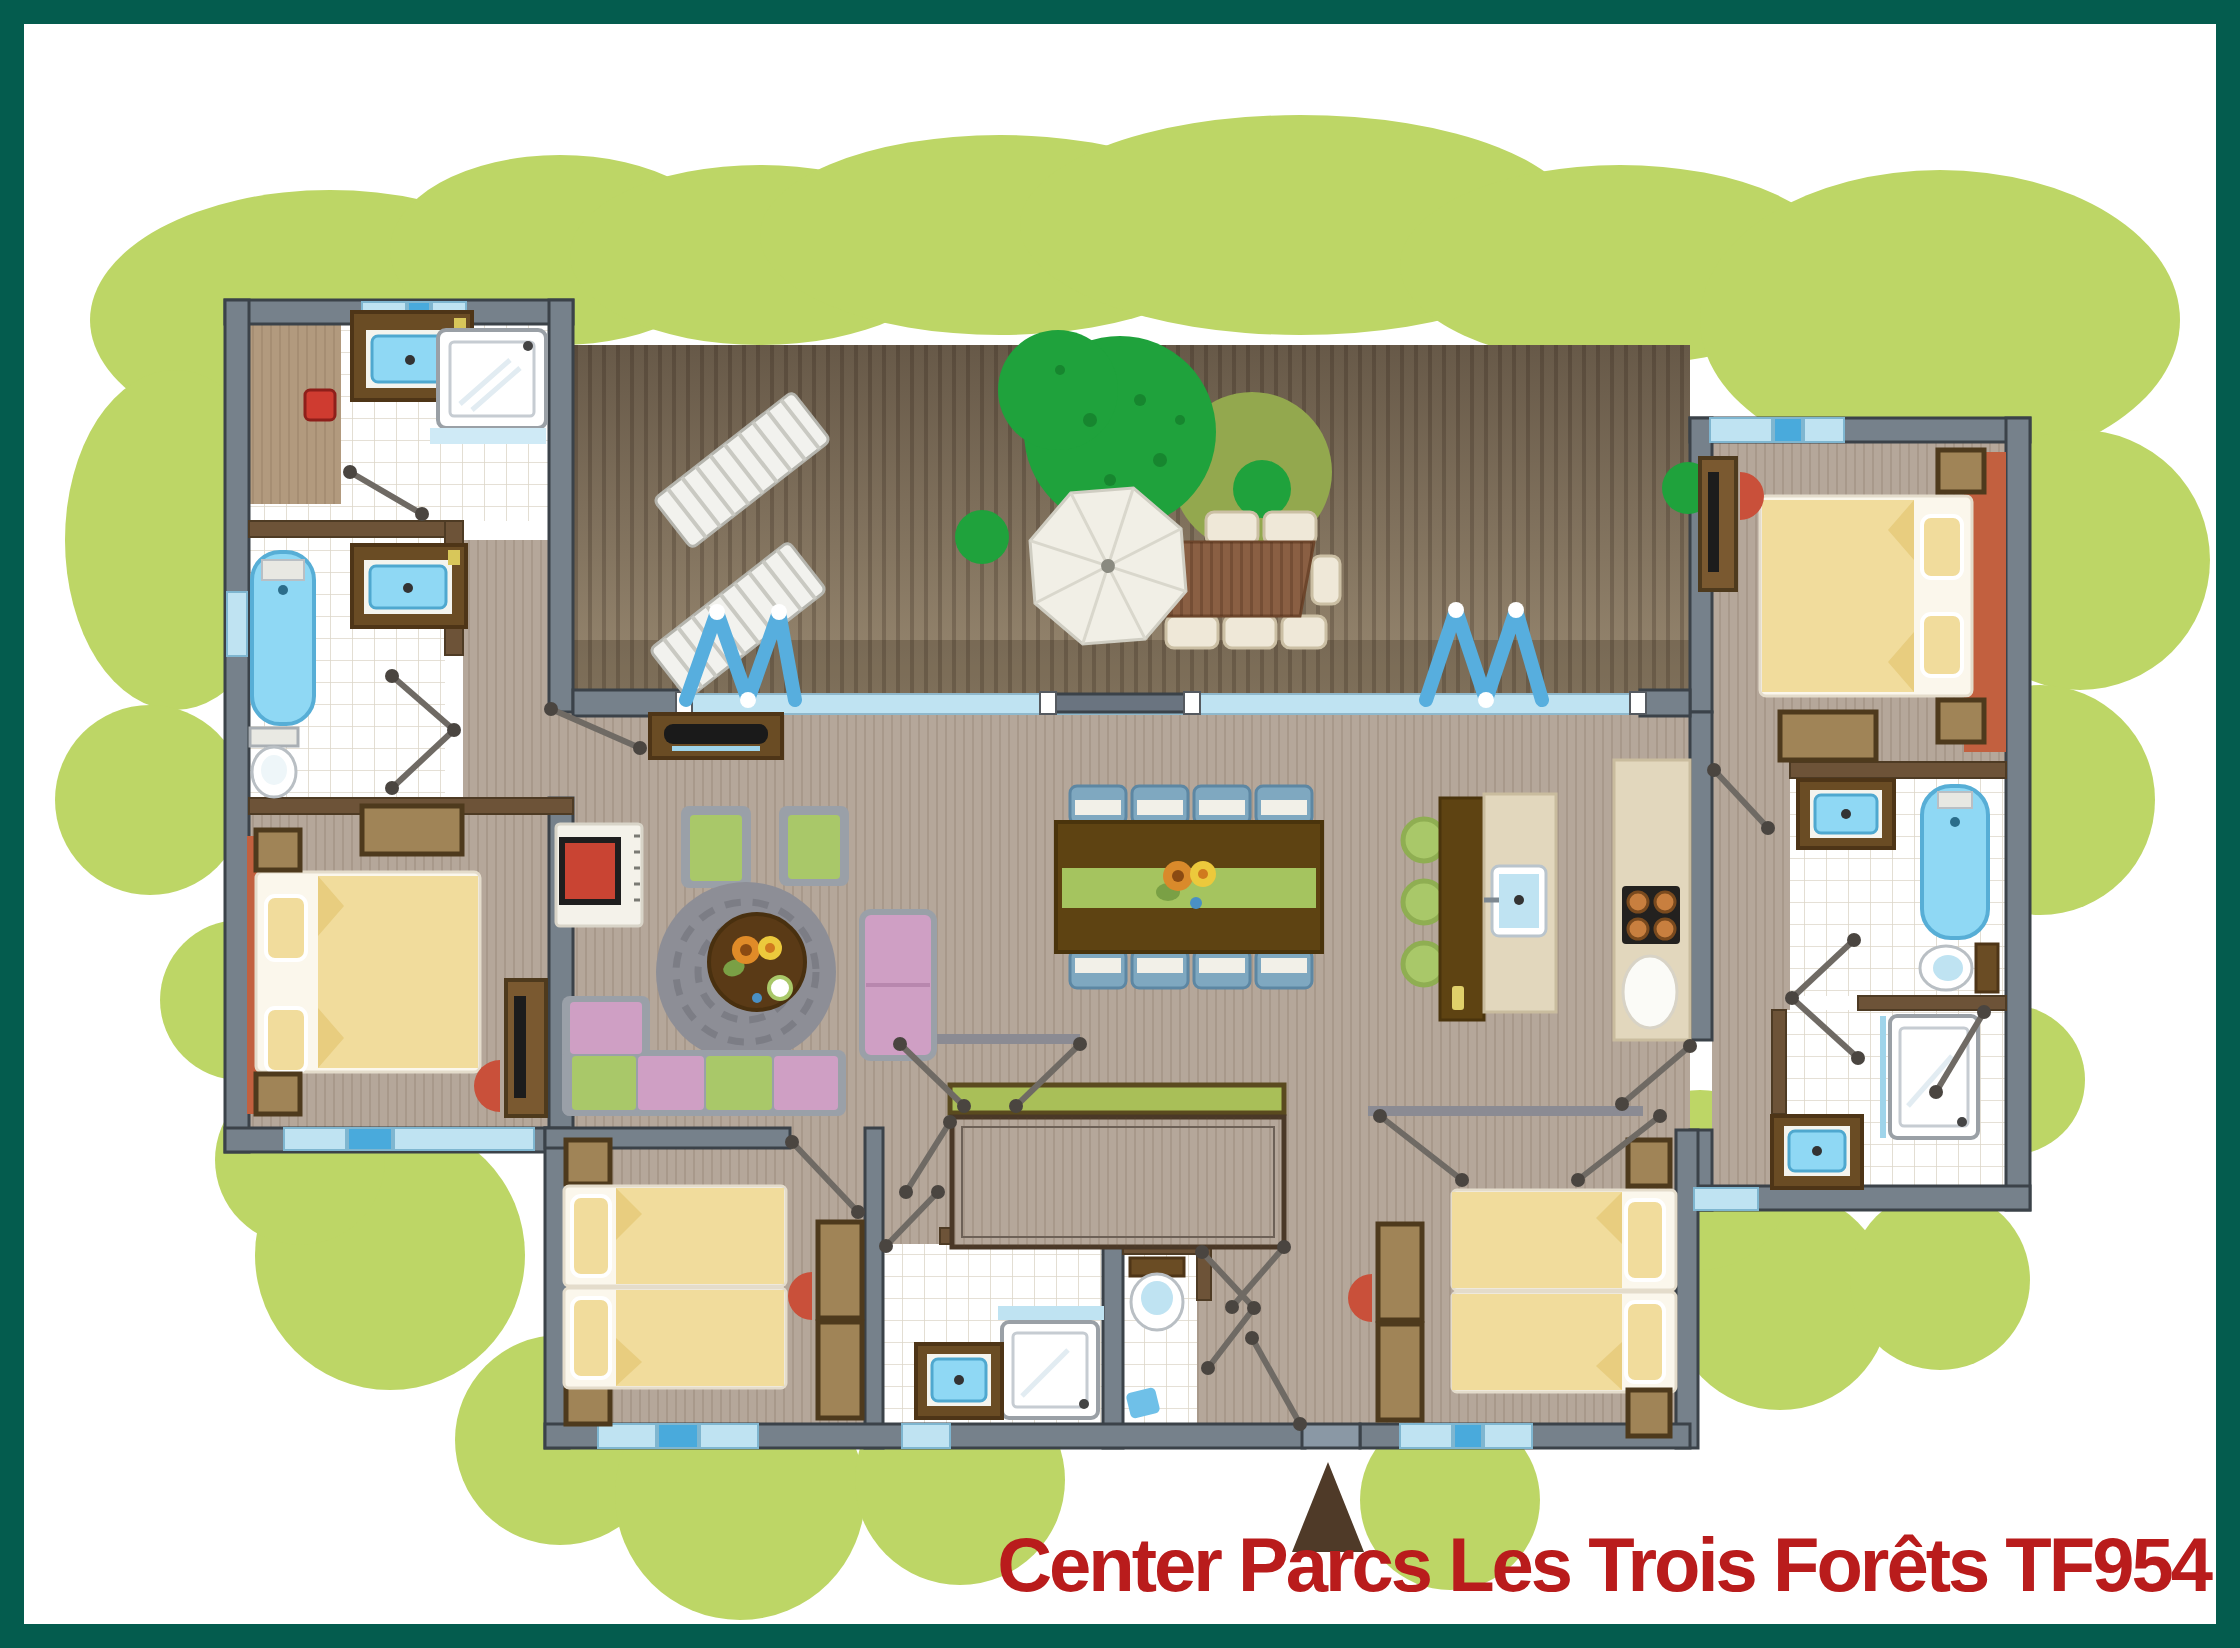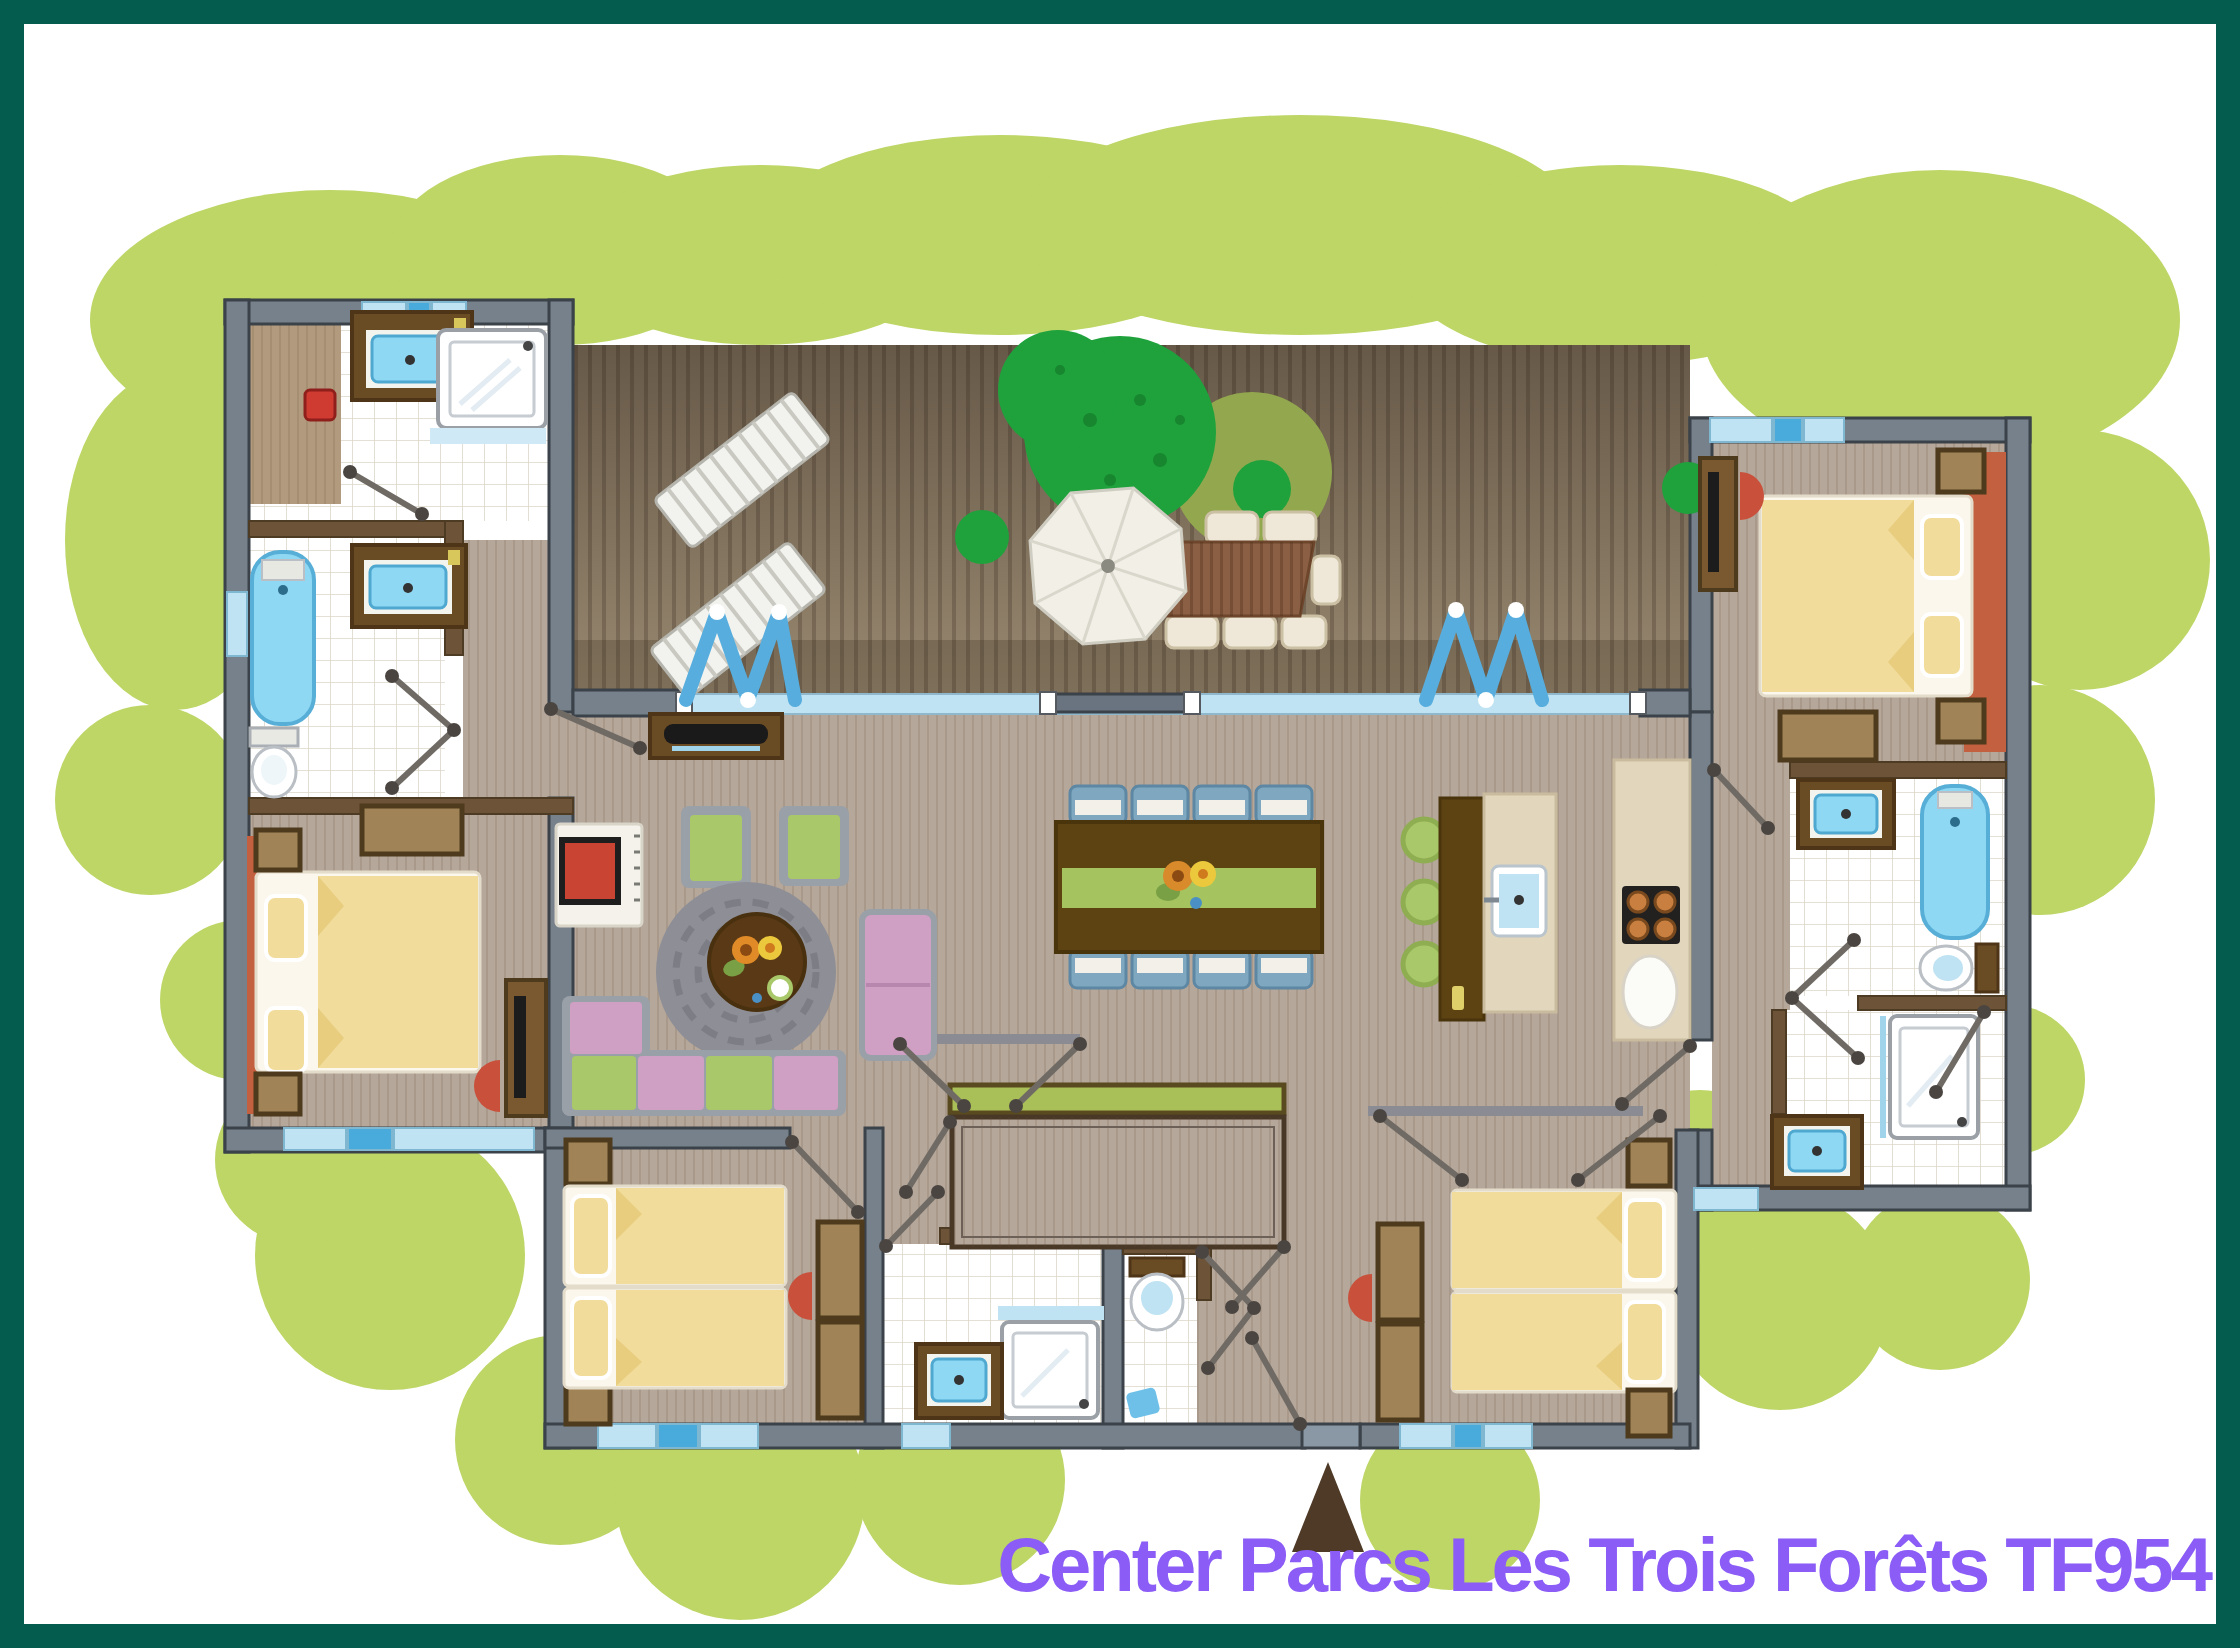--- a/index.html
+++ b/index.html
@@ -1,21 +1,21 @@
 <!DOCTYPE html>
 <html><head>
 <meta charset="utf-8">
 <style>
   html,body{margin:0;padding:0;background:#fff;}
   body{width:2240px;height:1648px;position:relative;overflow:hidden;
        font-family:"Liberation Sans",sans-serif;}
   .frame{position:absolute;inset:0;border:24px solid #045c4e;box-sizing:border-box;background:#ffffff;}
   svg{position:absolute;left:0;top:0;}
   .title{position:absolute;right:30px;bottom:40px;font-size:76px;font-weight:bold;
-         letter-spacing:-3px;color:#8b5cf6;white-space:nowrap;}
+         letter-spacing:-3px;color:#b91c1c;white-space:nowrap;}
 </style>
 </head>
 <body>
 
 <div class="frame"></div>
 
 <svg width="2240" height="1648" viewBox="0 0 2240 1648">
   <defs>
     <linearGradient id="deckGrad" x1="0" y1="0" x2="0" y2="1">
       <stop offset="0" stop-color="#675948"></stop>

